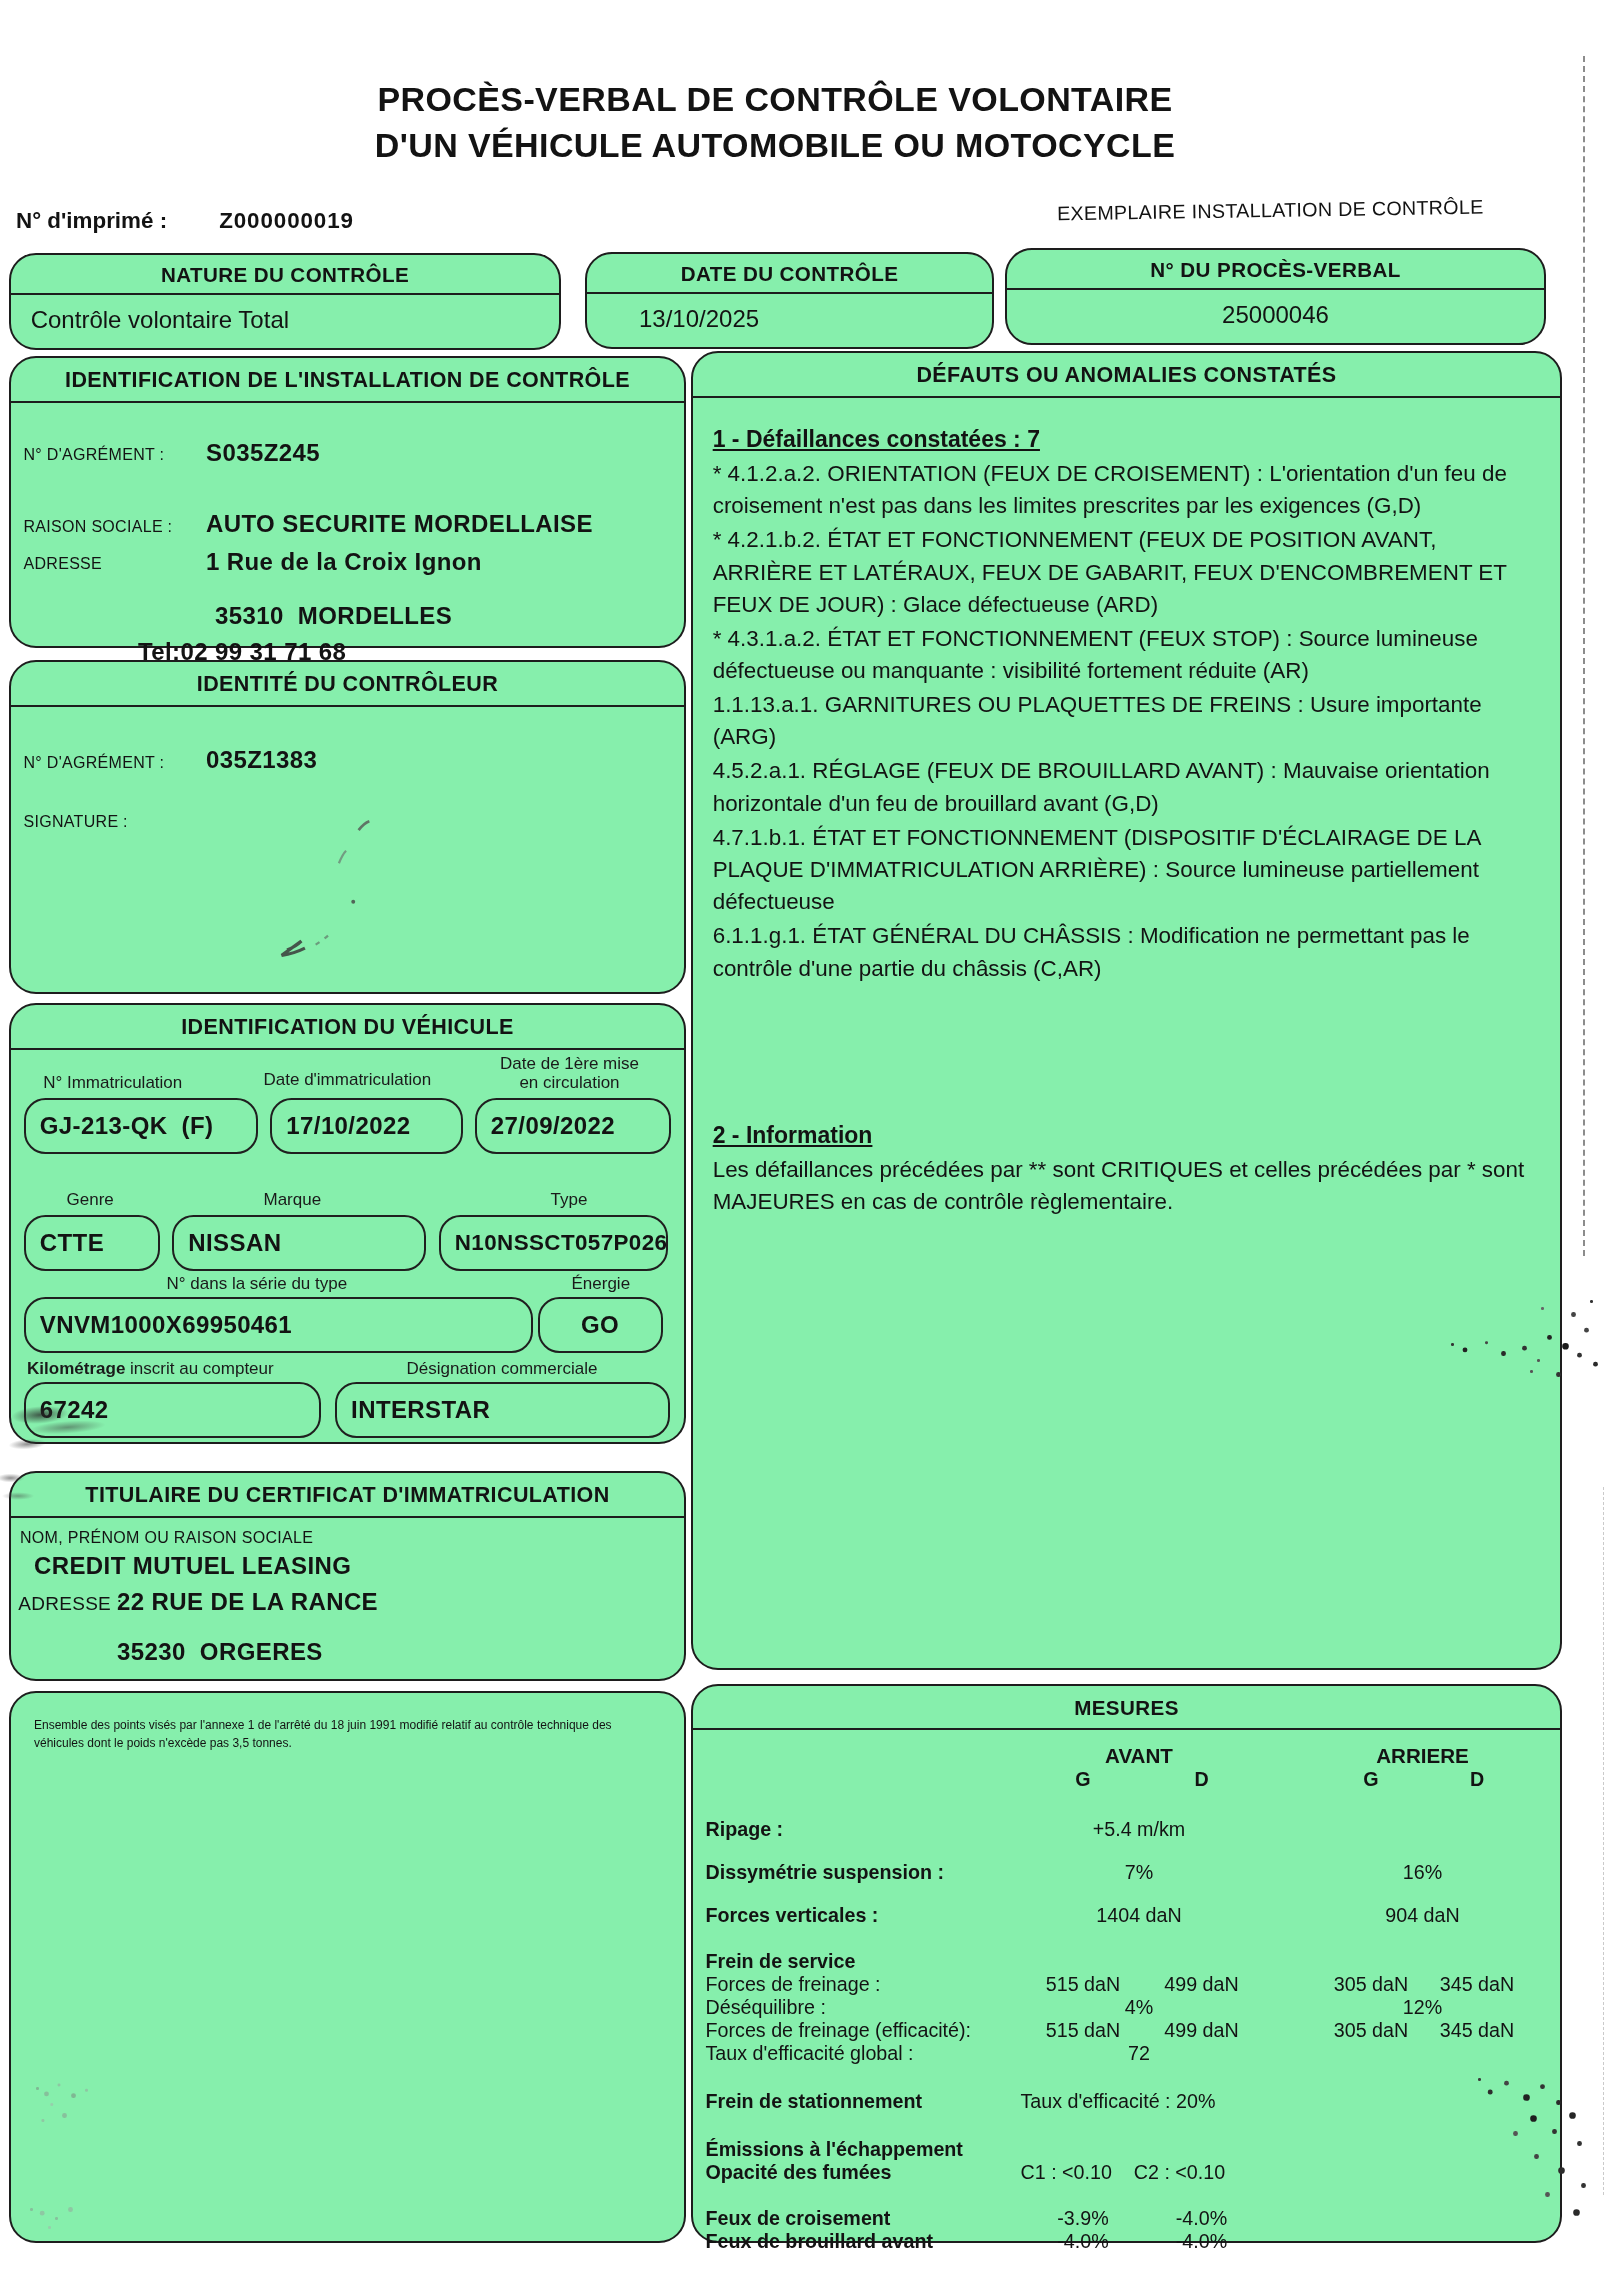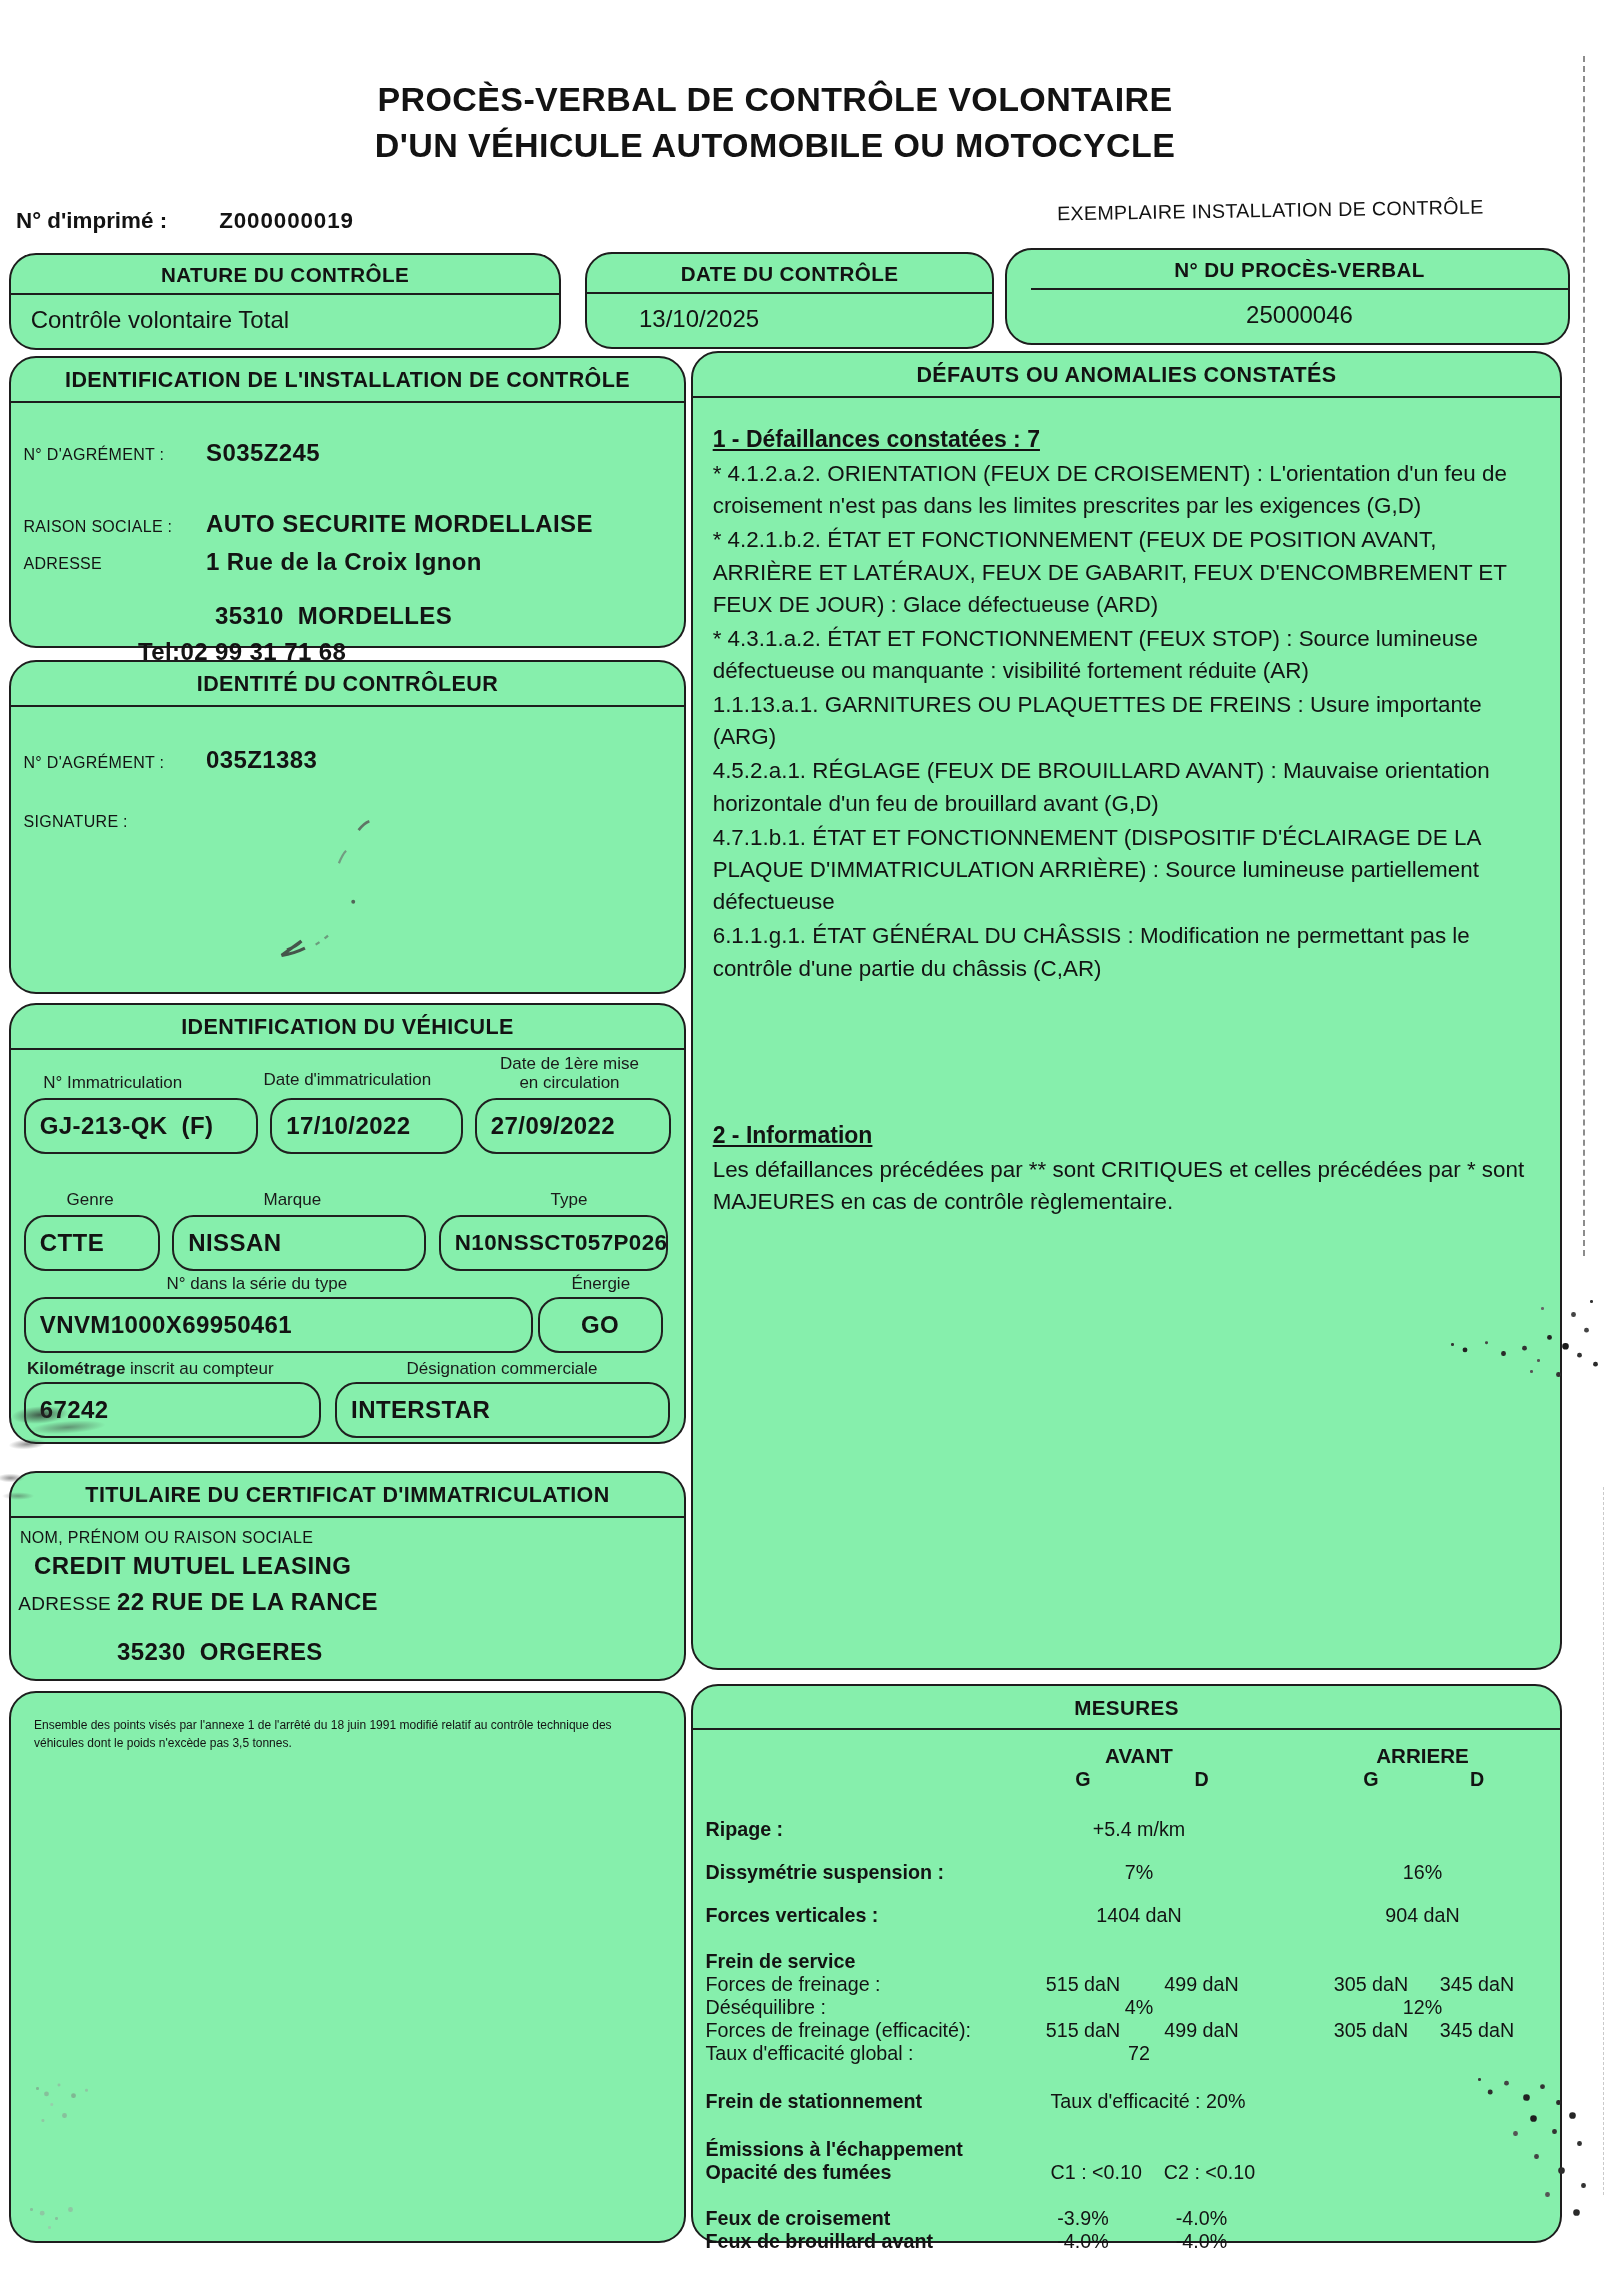--- a/index.html
+++ b/index.html
@@ -45,21 +45,21 @@
   .defects-body p{margin:0 0 1.8px 0;}
   .info-head{margin-top:134px;}
   
   .mrow{display:grid;grid-template-columns:315px 125px 112px 59px 109px 103px;
         font-size:19.7px;align-items:baseline;}
   .mrow .lab{font-weight:bold;}
   .mrow .lab.plain{font-weight:normal;}
   .mrow .c{text-align:center;}
   .mrow .span-av{grid-column:2/4;text-align:center;}
   .mrow .span-ar{grid-column:5/7;text-align:center;}
-  .mrow .wide{grid-column:2/7;text-align:left;white-space:pre;margin-left:30px;}
+  .mrow .wide{grid-column:2/7;text-align:left;white-space:pre;}
   .msub{font-weight:bold;}
   
   .edge-dash{position:absolute;border-left:2.7px dashed rgba(45,45,45,.55);width:0;}
   .speck{position:absolute;width:2.7px;height:2.7px;background:transparent;border-radius:50%;}
   .smudge{position:absolute;pointer-events:none;}
   .faint{opacity:.45;}
 </style>
 </head>
 <body>
 
@@ -77,21 +77,21 @@
   <div class="exemplaire">EXEMPLAIRE INSTALLATION DE CONTRÔLE</div>
 
   <div class="box hbox" style="left:9px;top:253px;width:548px;height:93px;">
     <div class="box-header">NATURE DU CONTRÔLE</div>
     <div class="hval">Contrôle volontaire Total</div>
   </div>
   <div class="box hbox" style="left:585px;top:252px;width:405px;height:93px;">
     <div class="box-header">DATE DU CONTRÔLE</div>
     <div class="hval" style="padding-left:52px;">13/10/2025</div>
   </div>
-  <div class="box hbox" style="left:1005px;top:248px;width:537px;height:93px;padding-left:24px;">
+  <div class="box hbox" style="left:1005px;top:248px;width:537px;height:93px;">
     <div class="box-header">N° DU PROCÈS-VERBAL</div>
     <div class="hval center">25000046</div>
   </div>
 
   <div class="box" style="left:9px;top:356px;width:673px;height:288px;">
     <div class="box-header">IDENTIFICATION DE L'INSTALLATION DE CONTRÔLE</div>
     <div class="box-body" style="height:229px;">
       <div class="kv" style="left:12.5px;top:43px;">N° D'AGRÉMENT :</div>
       <div class="kv-val" style="left:195px;top:36px;">S035Z245</div>
       <div class="kv" style="left:12.5px;top:115px;">RAISON SOCIALE :</div>

